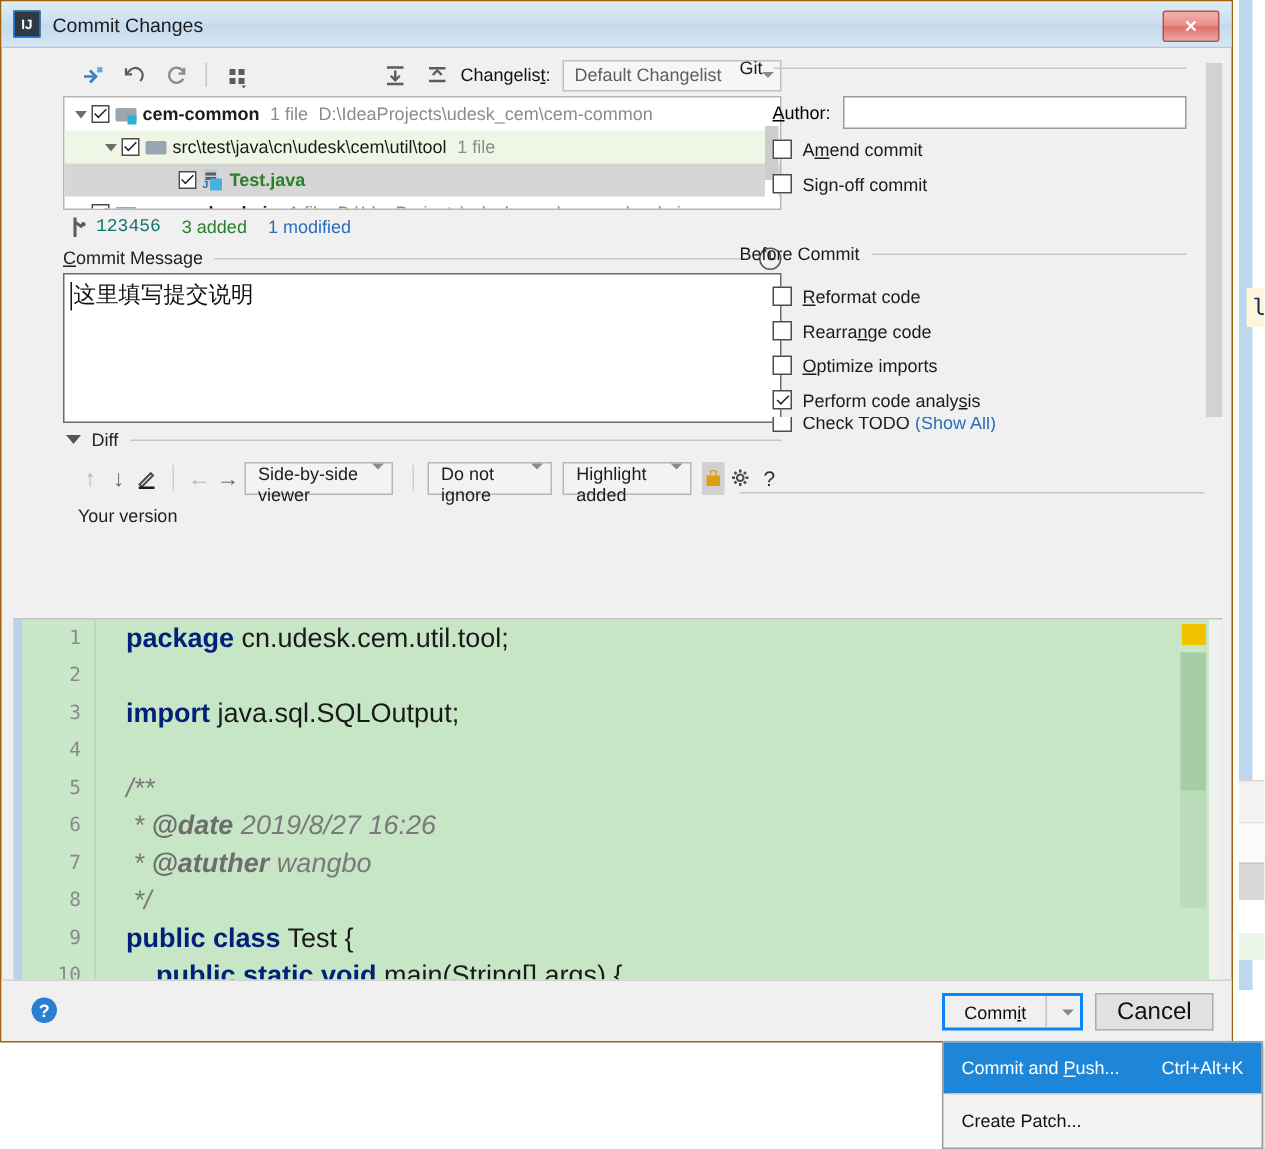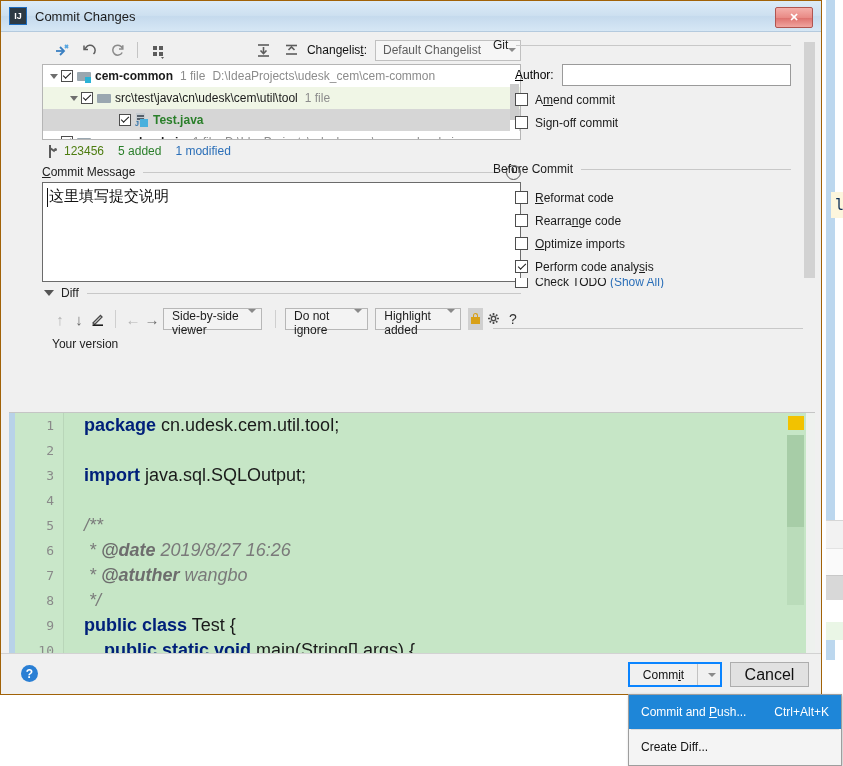--- a/index.html
+++ b/index.html
@@ -99,21 +99,21 @@
   .name-green{color:#2a7f2a;font-weight:bold;}
   .meta{color:#8c8c8c;margin-left:7px;}
   .tree-scroll{position:absolute;right:1px;top:1px;width:9px;bottom:1px;background:#ffffff;}
   .tree-scroll .thumb{position:absolute;left:0;top:18px;width:9px;height:36px;background:#cdcdcd;}
 
   .treestatus{height:22px;display:flex;align-items:center;gap:0;font-size:12px;padding-left:2px;}
   .branch-ico{width:14px;height:15px;position:relative;margin-right:6px;}
   .branch-ico .v{position:absolute;left:5px;top:1px;width:1.6px;height:13px;background:#5b5b5b;}
   .branch-ico .arm{position:absolute;left:6px;top:3px;width:6px;height:1.6px;background:#5b5b5b;transform:rotate(35deg);transform-origin:left center;}
   .branch-ico .dot{position:absolute;left:10px;top:4px;width:3px;height:3px;border-radius:50%;background:#5b5b5b;}
-  .st-hash{color:#4d7c0f;margin-right:14px;}
+  .st-hash{color:#0f766e;margin-right:14px;font-family:Liberation Mono, monospace;}
   .st-added{color:#2a7f2a;margin-right:14px;}
   .st-mod{color:#2b6fb8;}
 
   
   .sec-title{display:flex;align-items:center;height:20px;font-size:12px;color:#222;}
   .sec-title .lbl{margin-right:8px;}
   .sec-title .lbl u{text-decoration:underline;}
   .sec-title .rule{flex:1 1 auto;height:1px;background:#c8c8c8;}
   .sec-title .trailing{margin-left:8px;display:flex;align-items:center;}
   .clock-ico{width:15px;height:15px;border:1.6px solid #555;border-radius:50%;position:relative;box-sizing:border-box;}
@@ -376,21 +376,21 @@
         </div>
       </div>
 
       <div class="treestatus">
         <span class="branch-ico">
           <span class="v"></span>
             <span class="arm"></span>
             <span class="dot"></span>
         </span>
         <span class="st-hash">123456</span>
-        <span class="st-added">5 added</span>
+        <span class="st-added">3 added</span>
         <span class="st-mod">1 modified</span>
       </div>
 
       <div class="sec-title">
         <span class="lbl"><u>C</u>ommit Message</span>
         <span class="rule"></span>
         <span class="trailing">
           <span class="clock-ico"></span>
         </span>
       </div>
@@ -558,15 +558,15 @@
   </div>
 </div>
 
 <div class="popup">
   <div class="popup-item active">
     <span class="txt">Commit and <u>P</u>ush...</span>
     <span class="acc">Ctrl+Alt+K</span>
   </div>
   <div class="popup-sep"></div>
   <div class="popup-item">
-    <span class="txt">Create Diff...</span>
+    <span class="txt">Create Patch...</span>
   </div>
 </div>
 
 </body></html>

